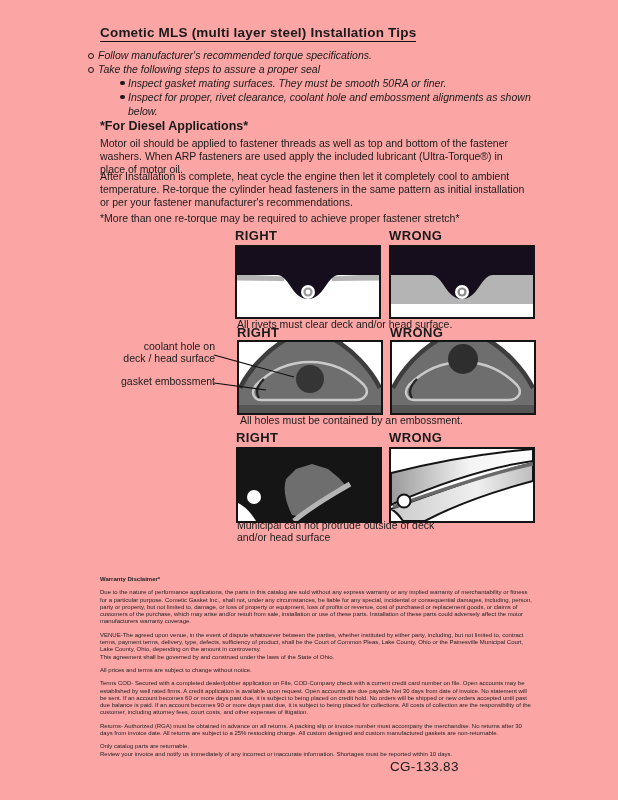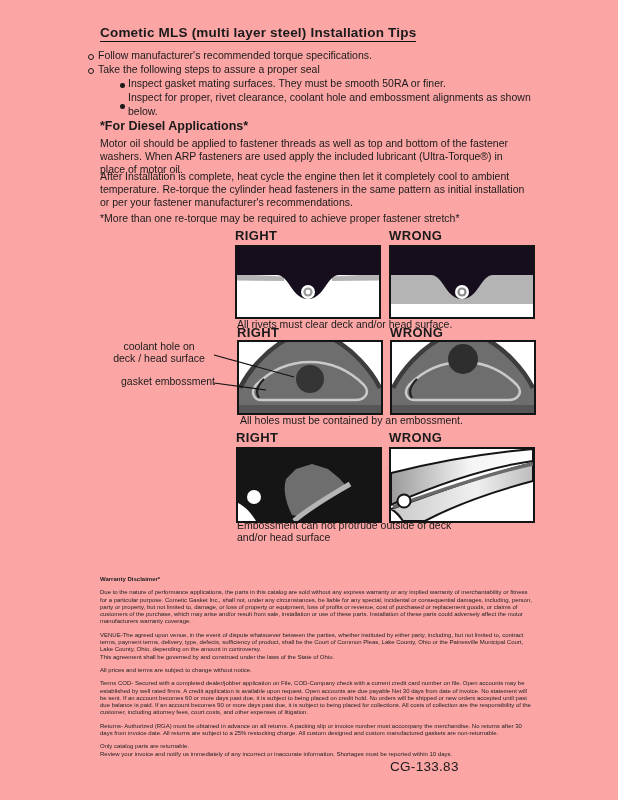--- a/index.html
+++ b/index.html
@@ -1,21 +1,21 @@
 <!DOCTYPE html>
 <html><head>
 <meta charset="utf-8">
 <style>
   html,body{margin:0;padding:0;background:#ffffff;}
   .page{position:relative;width:618px;height:800px;background:#fca5a5;overflow:hidden;
         font-family:"Liberation Sans","DejaVu Sans",sans-serif;color:#1a1a1a;}
   .abs{position:absolute;}
   .title{font-size:13.5px;font-weight:bold;letter-spacing:.2px;}
   .title span{border-bottom:1.6px solid #111;padding-bottom:1px;}
-  .bullet-row{display:flex;align-items:center;font-size:10.5px;line-height:14px;}
+  .bullet-row{display:flex;align-items:flex-start;font-size:10.5px;line-height:14px;font-style:italic;}
   .obullet{flex:0 0 auto;width:4px;height:4px;border:1px solid #1a1a1a;border-radius:50%;
            margin:4.5px 4px 0 0;}
   .fbullet{flex:0 0 auto;width:4.5px;height:4.5px;background:#1a1a1a;border-radius:50%;
            margin:4.5px 3.5px 0 0;}
   .sub{margin-left:32px;}
   .h2{font-size:12.5px;font-weight:bold;}
   .para{font-size:10.5px;line-height:13px;width:428px;}
   .rw-label{font-size:13px;font-weight:bold;letter-spacing:.4px;width:147px;}
   .dbox{border:2.5px solid #141414;background:#fff;line-height:0;}
   .caption{font-size:10.5px;line-height:11.5px;}
@@ -81,21 +81,21 @@
       <circle cx="71" cy="45" r="7" fill="#ffffff"></circle>
       <circle cx="71" cy="45" r="4.6" fill="#8d8d8d"></circle>
       <circle cx="71" cy="45" r="2.4" fill="#ffffff"></circle>
     </svg>
   </div>
   <div class="abs caption" style="left:237px;top:319px;">All rivets must clear deck and/or head surface.</div>
 
   <div class="abs rw-label" style="left:237px;top:325px;">RIGHT</div>
   <div class="abs rw-label" style="left:390px;top:325px;">WRONG</div>
 
-  <div class="abs side-label" style="left:103px;top:341px;text-align:center;">
+  <div class="abs side-label" style="left:103px;top:341px;">
     <span>coolant hole on</span><br>
     <span>deck / head surface</span>
   </div>
   <div class="abs side-label" style="left:103px;top:376px;">gasket embossment</div>
 
   <div class="abs dbox" style="left:237px;top:340px;">
     <svg width="142" height="71" viewBox="0 0 142 71">
       <rect x="0" y="0" width="142" height="71" fill="#6e6e6e"></rect>
       <rect x="0" y="63" width="142" height="8" fill="#565656"></rect>
       <path d="M22,58 L116,58 C127,58 131,50 125,43 C110,28 92,20 71,20 C50,20 32,28 17,43 C11,50 15,58 22,58 Z" fill="none" stroke-width="2.5" stroke="#cacaca"></path>
@@ -156,21 +156,21 @@
       </defs>
       <rect x="0" y="0" width="142" height="72" fill="#ffffff"></rect>
       <path d="M0,24 C48,12 96,4 142,0 L142,12 C98,18 50,34 4,54 L0,56 Z" fill="url(#wg1)" stroke="#141414" stroke-width="2"></path>
       <path d="M0,60 C50,42 100,24 142,14 L142,32 C104,42 64,56 34,72 L12,72 C8,66 4,62 0,60 Z" fill="url(#wg2)" stroke="#141414" stroke-width="2"></path>
       <path d="M2,58 C52,40 100,24 142,15" fill="none" stroke="#6a6a6a" stroke-width="3.5"></path>
       <circle cx="13" cy="52" r="6.5" fill="#ffffff" stroke="#141414" stroke-width="2"></circle>
     </svg>
   </div>
 
   <div class="abs caption" style="left:237px;top:520px;width:250px;">
-    <span>Embossment can not protrude outside of deck</span><br>
+    <span>Municipal can not protrude outside of deck</span><br>
     <span>and/or head surface</span>
   </div>
 
   <div class="abs legal" style="left:100px;top:576px;">
     <div class="lh">Warranty Disclaimer*</div>
     <p>Due to the nature of performance applications, the parts in this catalog are sold without any express warranty or any implied warranty of merchantability or fitness for a particular purpose.  Cometic Gasket Inc., shall not, under any circumstances, be liable for any special, incidental or consequential damages, including, person, party or property, but not limited to, damage, or loss of property or equipment, loss of profits or revenue, cost of purchased or replacement goods, or claims of customers of the purchase, which may arise and/or result from sale, installation or use of these parts.  Installation of these parts could adversely affect the motor manufacturers warranty coverage.</p>
     <p class="tight">VENUE-The agreed upon venue, in the event of dispute whatsoever between the parties, whether instituted by either party, including, but not limited to, contract terms, payment terms, delivery, type, defects, sufficiency of product, shall be the Court of Common Pleas, Lake County, Ohio or the Painesville Municipal Court, Lake County, Ohio, depending on the amount in controversy.</p>
     <p>This agreement shall be governed by and construed under the laws of the State of Ohio.</p>
     <p>All prices and terms are subject to change without notice.</p>
     <p>Terms COD- Secured with a completed dealer/jobber application on File, COD-Company check with a current credit card number on file.  Open accounts may be established by well rated firms.  A credit application is available upon request.  Open accounts are due payable Net 30 days from date of invoice.  No statement will be sent.  If an account becomes 60 or more days past due, it is subject to being placed on credit hold.  No orders will be shipped or new orders accepted until past due balance is paid.  If an account becomes 90 or more days past due, it is subject to being placed for collections.  All costs of collection are the responsibility of the customer, including attorney fees, court costs, and other expenses of litigation.</p>

